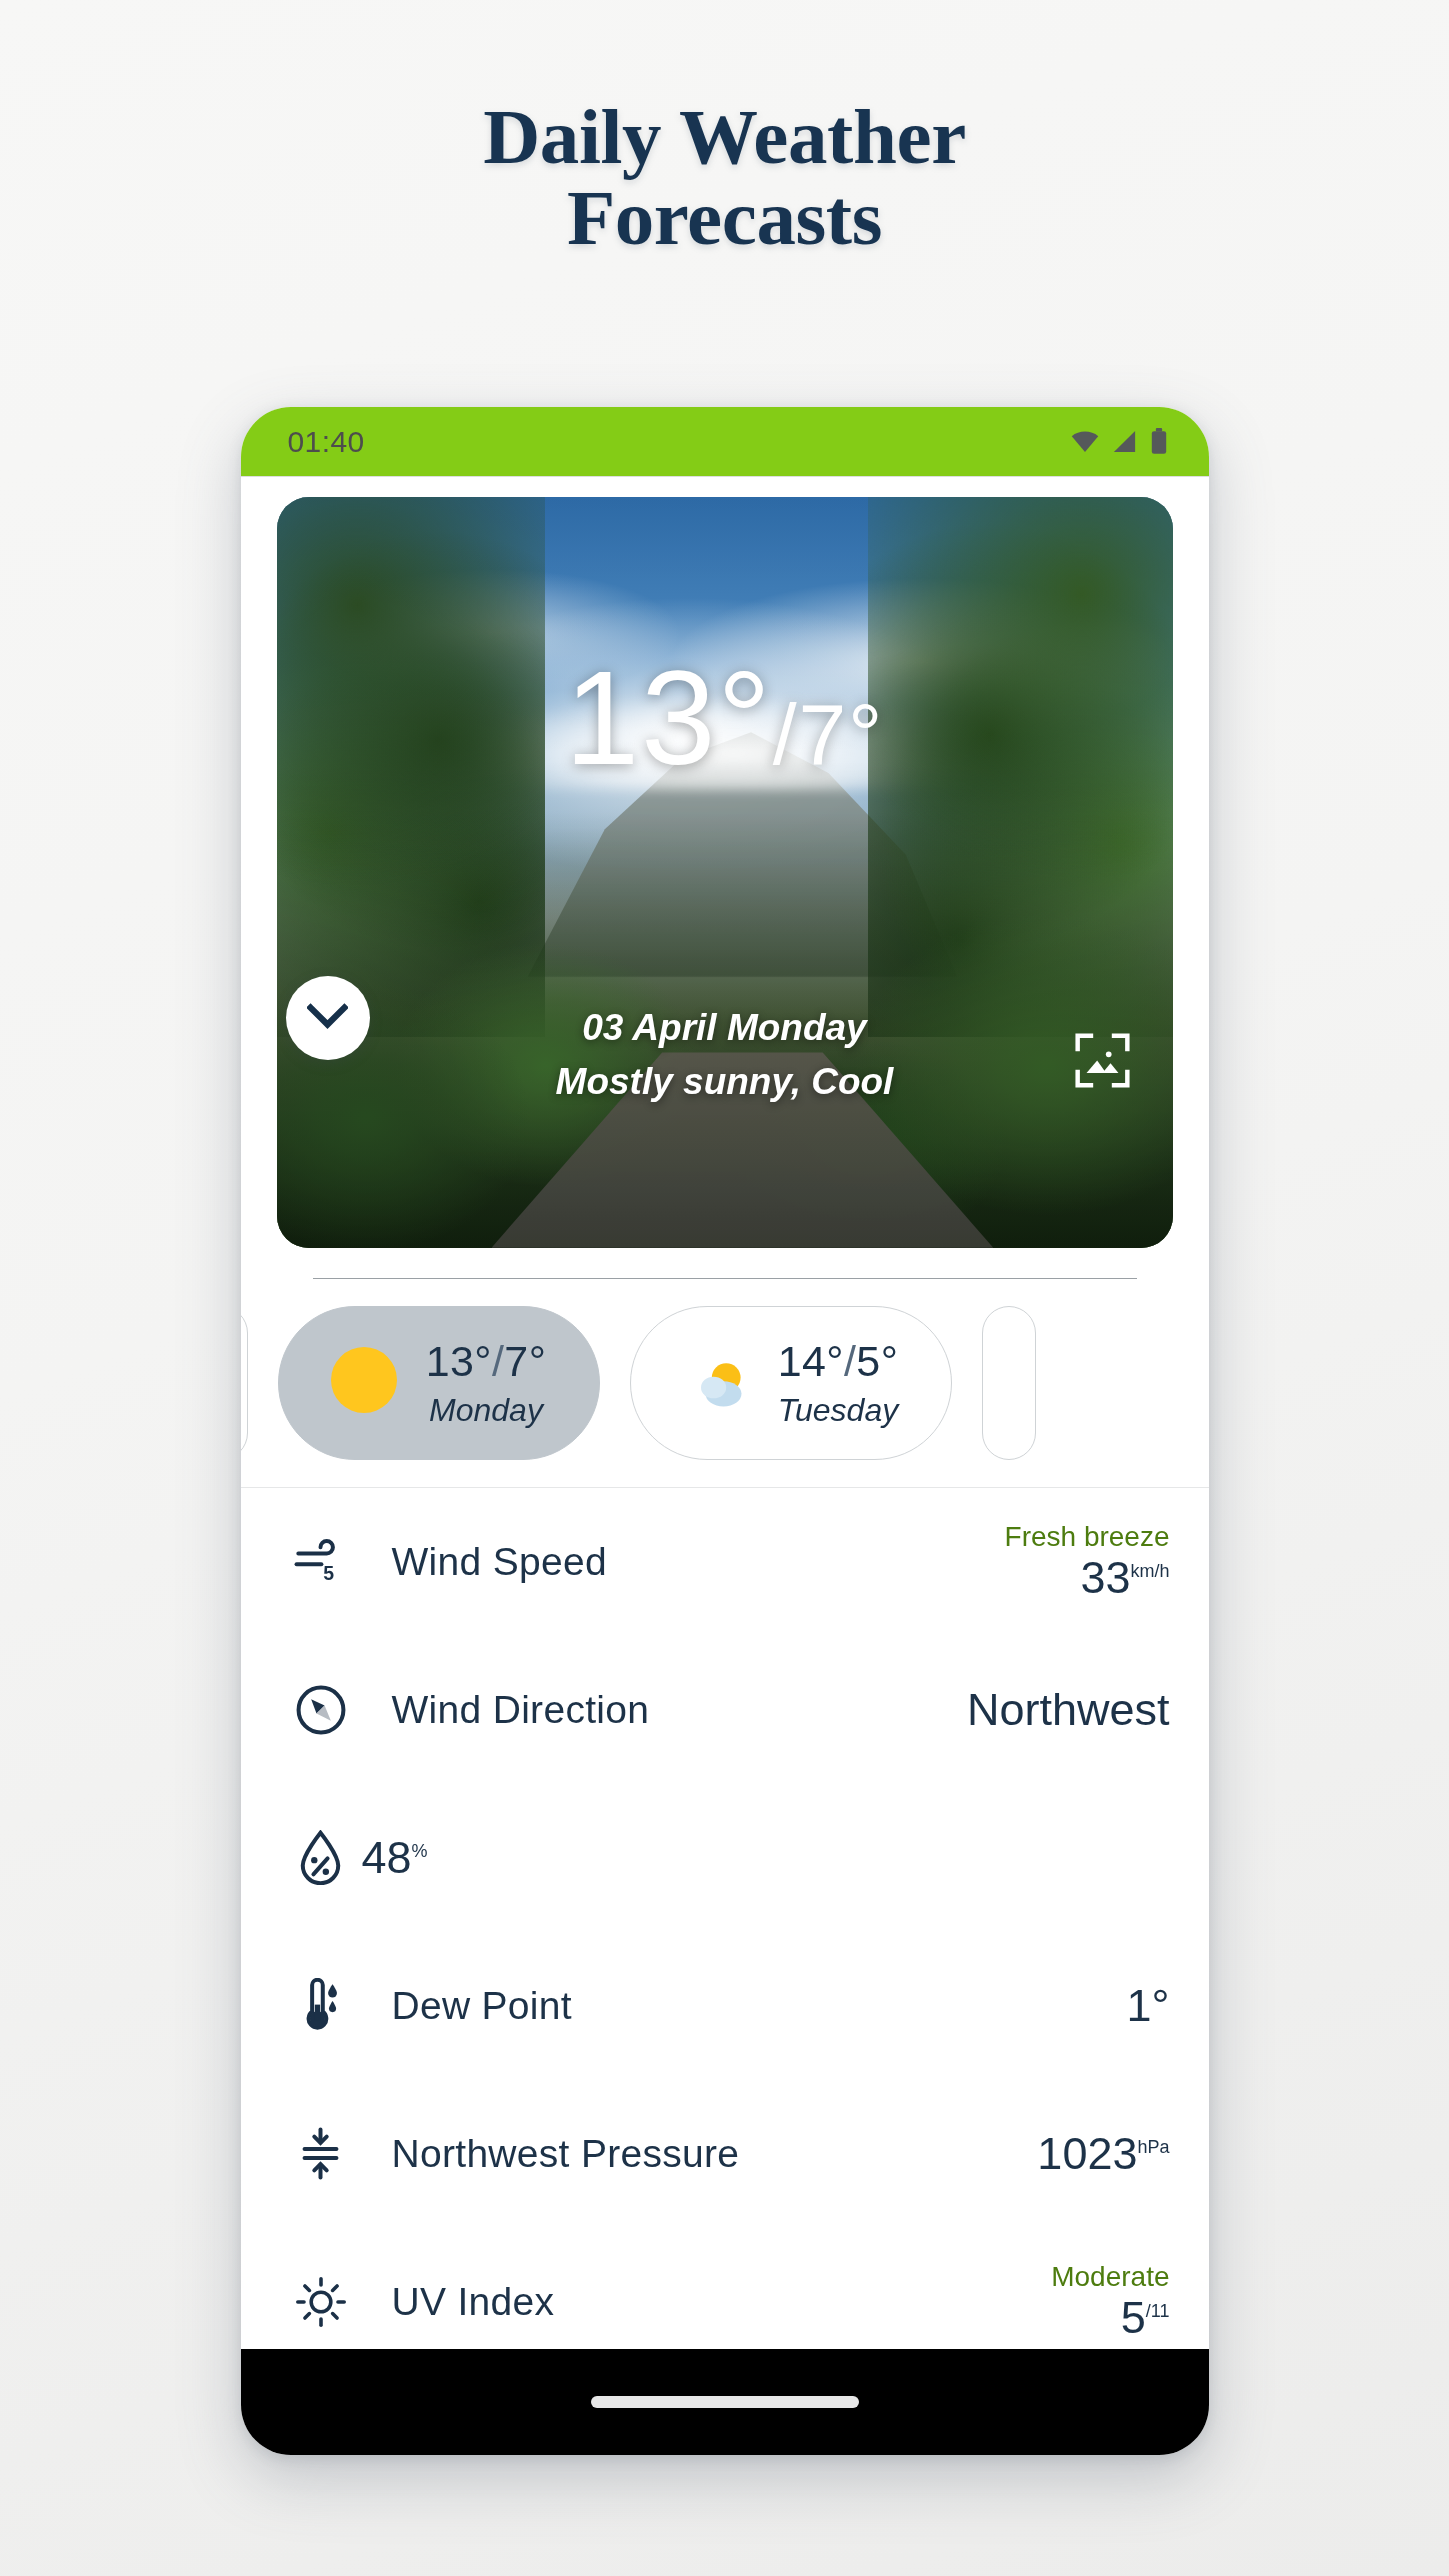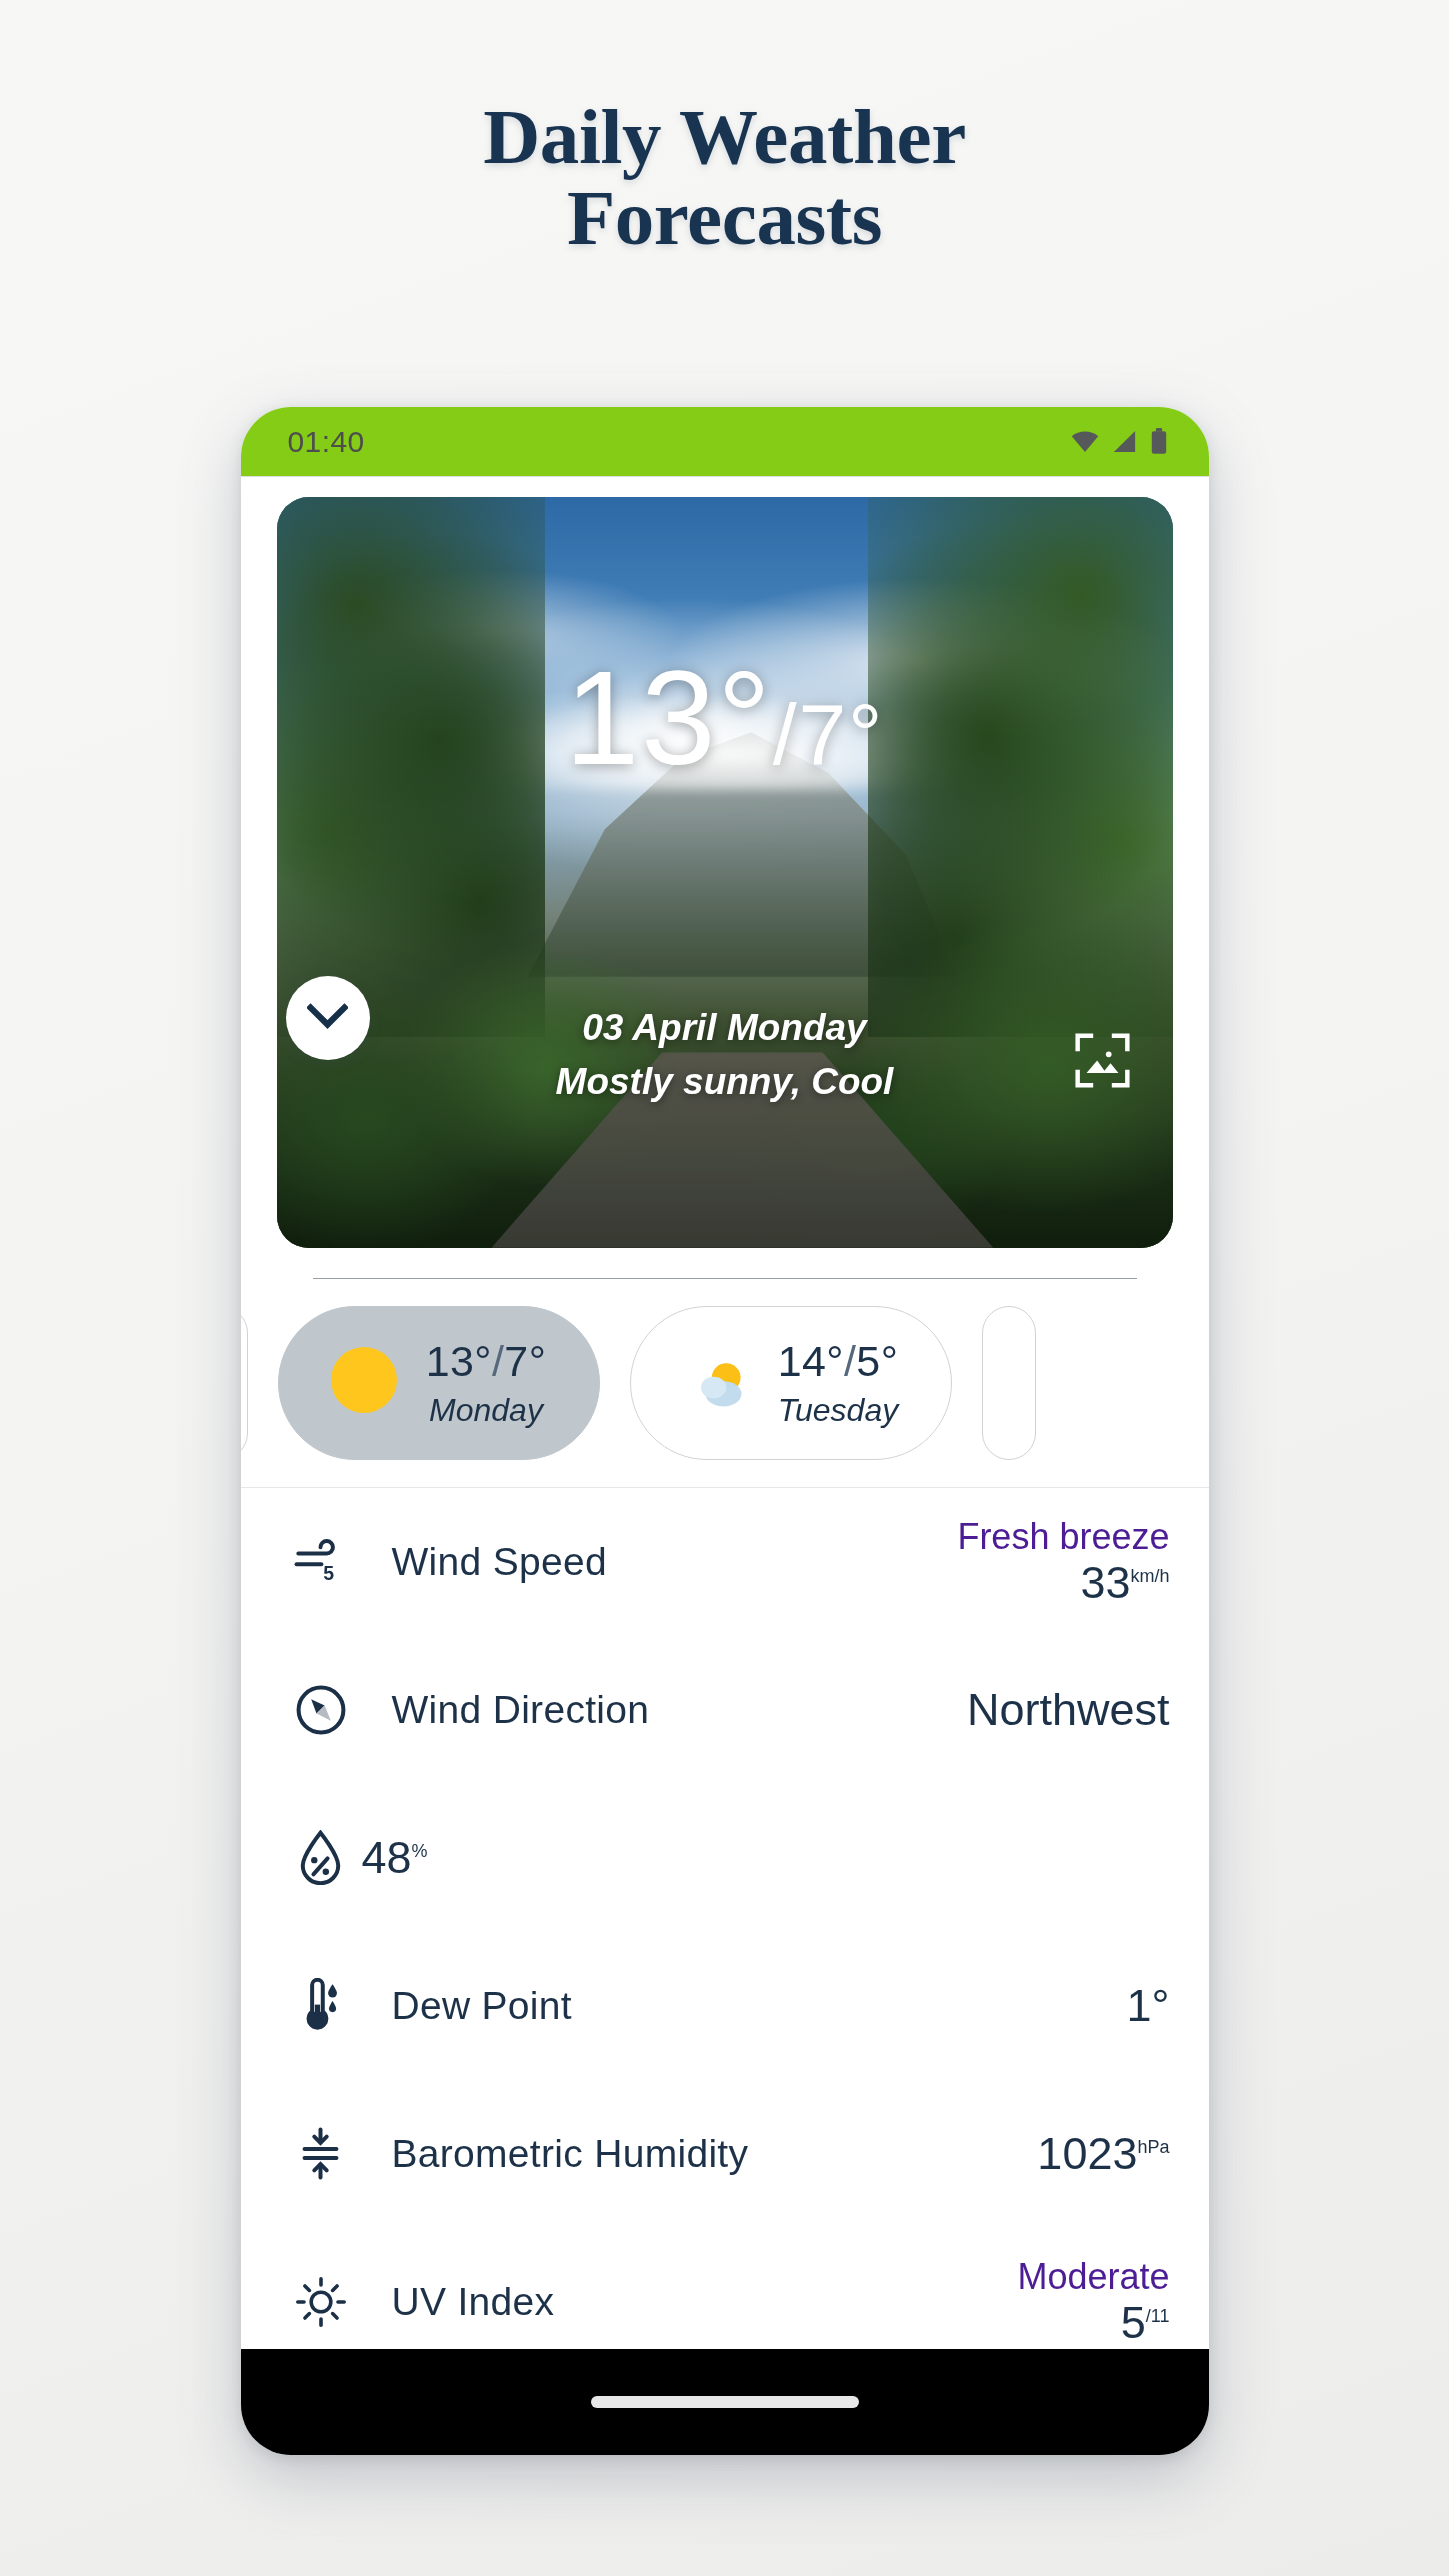--- a/index.html
+++ b/index.html
@@ -253,21 +253,21 @@
     font-weight: 300;
     color: #1d3248;
     letter-spacing: 0.3px;
   }
   .drow-val {
     flex: 0 0 auto;
     text-align: right;
     color: #1d3248;
   }
   .drow-sub {
-    font-size: 36px; font-weight: 300; color: #4c1d95;
+    font-size: 28px; font-weight: 300; color: #4d7c0f;
     line-height: 1.15;
   }
   .drow-main {
     font-size: 45px; font-weight: 300; line-height: 1.1;
     white-space: nowrap;
   }
   .drow-main .unit { font-size: 18px; vertical-align: super; margin-left: 0; }
   .drow-main.single { font-size: 45px; }
 
   
@@ -467,21 +467,21 @@
       <div class="drow-ico">
         <svg width="47" height="55" viewBox="0 0 52 62" fill="none" stroke="#1b3047" stroke-width="4.5" stroke-linecap="round">
           <path d="M26 4 V18"></path>
           <path d="M19 12 L26 19 L33 12" fill="none"></path>
           <path d="M8 26 H44"></path>
           <path d="M8 36 H44"></path>
           <path d="M26 58 V44"></path>
           <path d="M19 50 L26 43 L33 50" fill="none"></path>
         </svg>
       </div>
-      <div class="drow-label">Barometric Humidity</div>
+      <div class="drow-label">Northwest Pressure</div>
       <div class="drow-val">
         <div class="drow-main single">
           <span>1023</span><span class="unit">hPa</span>
         </div>
       </div>
     </div>
 
     <div class="drow">
       <div class="drow-ico">
         <svg width="50" height="50" viewBox="0 0 56 56" fill="none" stroke="#1b3047" stroke-width="4" stroke-linecap="round">

